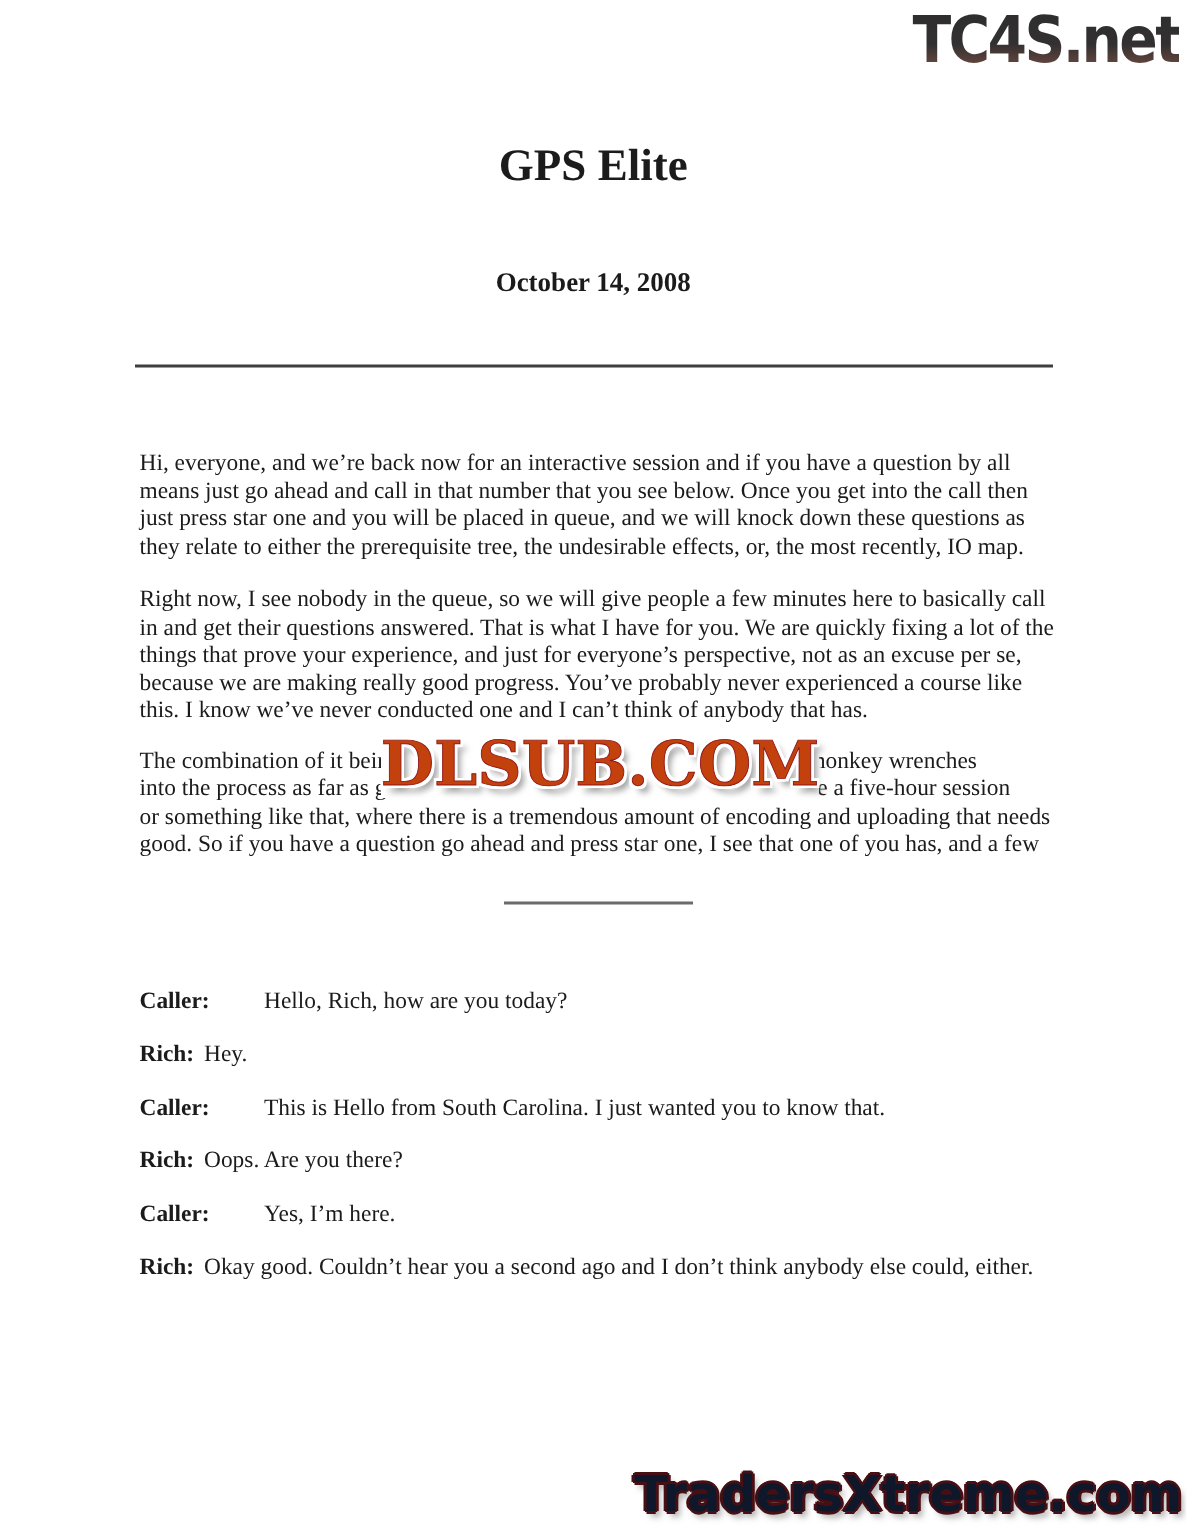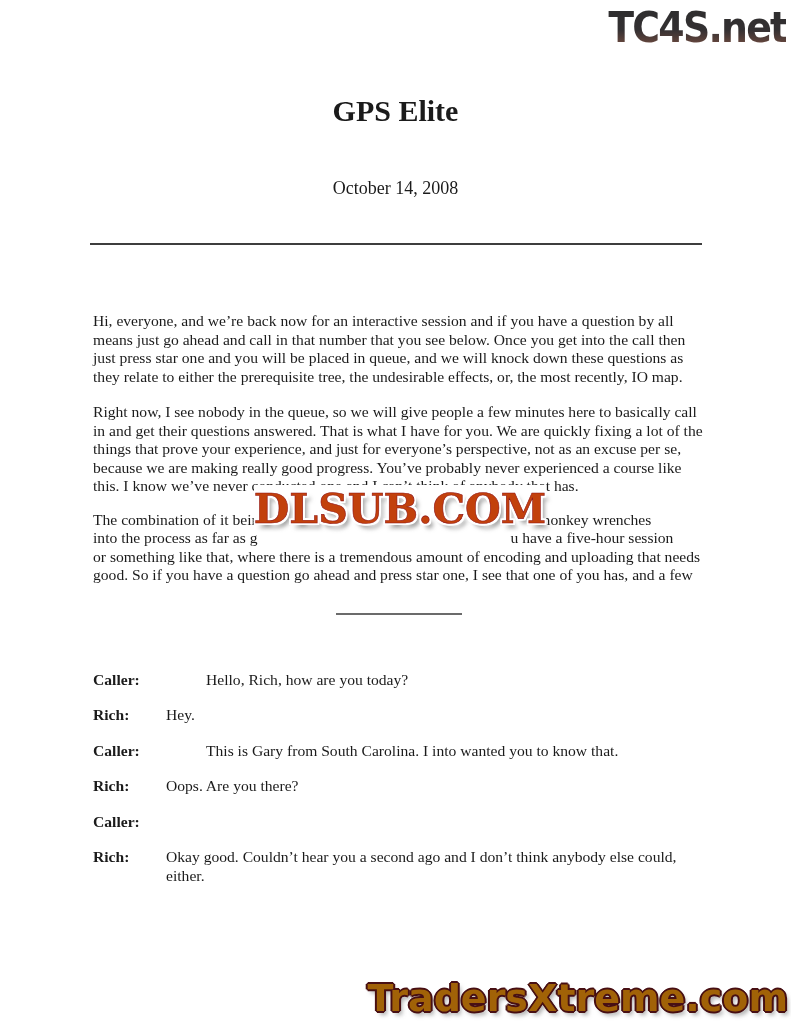--- a/index.html
+++ b/index.html
@@ -22,28 +22,28 @@
     -webkit-background-clip:text;background-clip:text;color:transparent;
     white-space:nowrap;
   }
 
   
   .title-main{position:absolute;top:94px;left:0;right:0;text-align:center;
     font-size:30px;font-weight:bold;}
   .title-sub{position:absolute;top:137px;left:0;right:0;text-align:center;
     font-size:24px;font-weight:bold;}
   .title-date{position:absolute;top:178px;left:0;right:0;text-align:center;
-    font-size:18px;}
+    font-size:18px;font-weight:bold;}
 
   .top-rule{position:absolute;top:243px;left:90px;width:612px;height:0;
     border-top:2px solid #3e3e3e;}
 
   
   .content{
-    position:absolute;left:93px;top:312px;width:612px;
+    position:absolute;left:93px;top:300px;width:612px;
     font-size:15.6px;line-height:18.5px;text-align:left;
   }
   .content p{margin:0 0 17px 0;padding:0;}
   .p3 .l{white-space:nowrap;}
   .wm-gap{display:inline-block;width:253px;}
 
   
   .watermark{
     position:absolute;left:254px;top:485px;width:292px;height:47px;
     background:#ffffff;
@@ -58,32 +58,32 @@
     -webkit-text-stroke:0.6px #8f1216;
     white-space:nowrap;
   }
 
   
   .mid-rule{width:126px;height:0;border-top:2px solid #6b6b6b;
     margin:28px auto 0 auto;}
 
   
   .dialogue{margin-top:56px;}
-  .row{display:flex;margin:0 0 17px 0;line-height:18.5px;gap:30px;}
+  .row{display:flex;margin:0 0 17px 0;line-height:18.5px;}
   .row .spk{font-weight:bold;flex:none;}
   .row.caller .spk{width:83px;}
   .row.rich  .spk{width:43px;}
   .row .utt{flex:1;}
 
   
   .traders{
     position:absolute;top:976px;right:3px;
     font-family:"DejaVu Sans", sans-serif;font-weight:bold;
-    font-size:38px;letter-spacing:0px;
-    color:#a16207;
+    font-size:33px;letter-spacing:0px;
+    color:#0f172a;
     text-shadow:
       -1px -1px 0 #481014, 1px -1px 0 #481014, -1px 1px 0 #481014, 1px 1px 0 #481014,
       -2px 0 0 #481014, 2px 0 0 #481014, 0 -2px 0 #481014, 0 2px 0 #481014,
       3px 4px 4px rgba(110,110,110,0.55);
     white-space:nowrap;
   }
 </style>
 </head>
 <body>
 
@@ -116,28 +116,29 @@
       <div class="row caller">
         <span class="spk">Caller:</span>
         <span class="utt">Hello, Rich, how are you today?</span>
       </div>
       <div class="row rich">
         <span class="spk">Rich:</span>
         <span class="utt">Hey.</span>
       </div>
       <div class="row caller">
         <span class="spk">Caller:</span>
-        <span class="utt">This is Gary from South Carolina. I into wanted you to know that.</span>
+        <span class="utt">This is Hello from South Carolina. I just wanted you to know that.</span>
       </div>
       <div class="row rich">
         <span class="spk">Rich:</span>
         <span class="utt">Oops. Are you there?</span>
       </div>
       <div class="row caller">
         <span class="spk">Caller:</span>
+        <span class="utt">Yes, I’m here.</span>
       </div>
       <div class="row rich">
         <span class="spk">Rich:</span>
         <span class="utt">Okay good. Couldn’t hear you a second ago and I don’t think anybody else could, either.</span>
       </div>
 
     </div>
   </div>
 
   <div class="watermark">DLSUB.COM</div>

